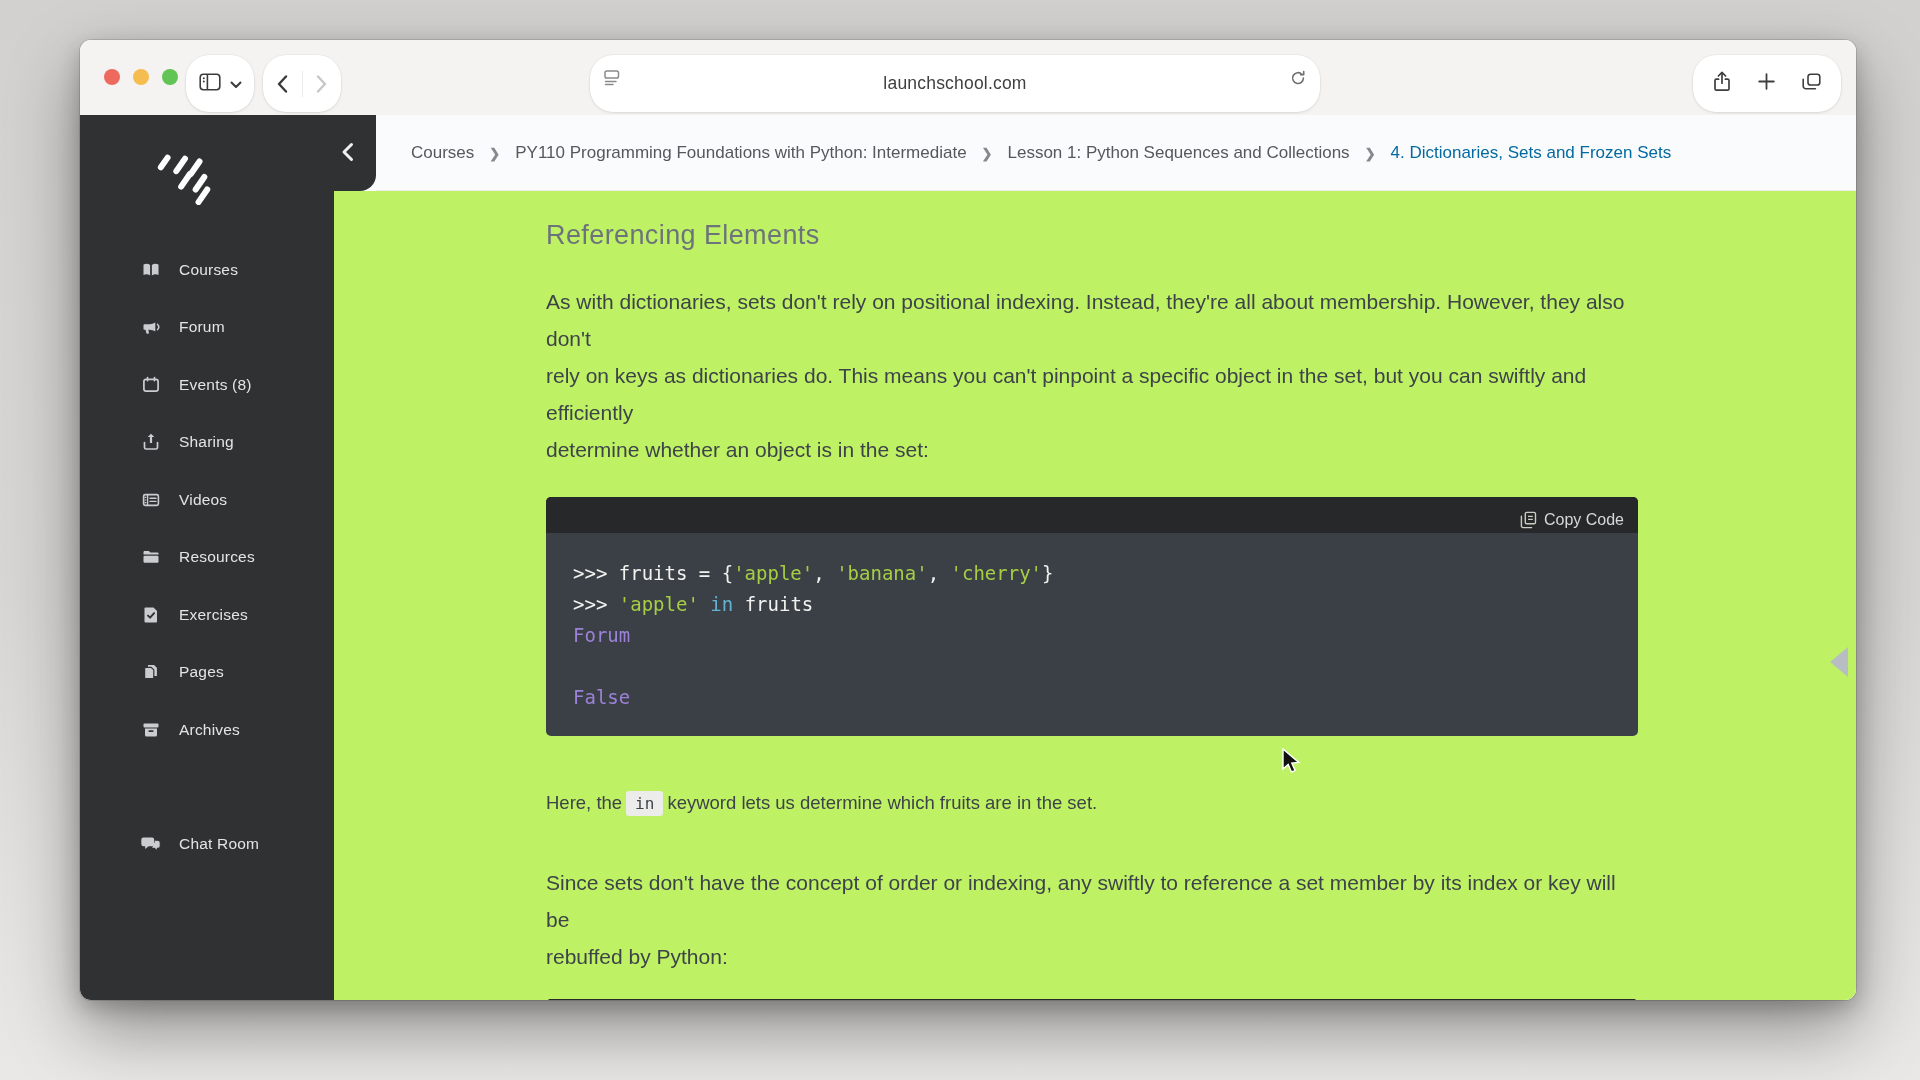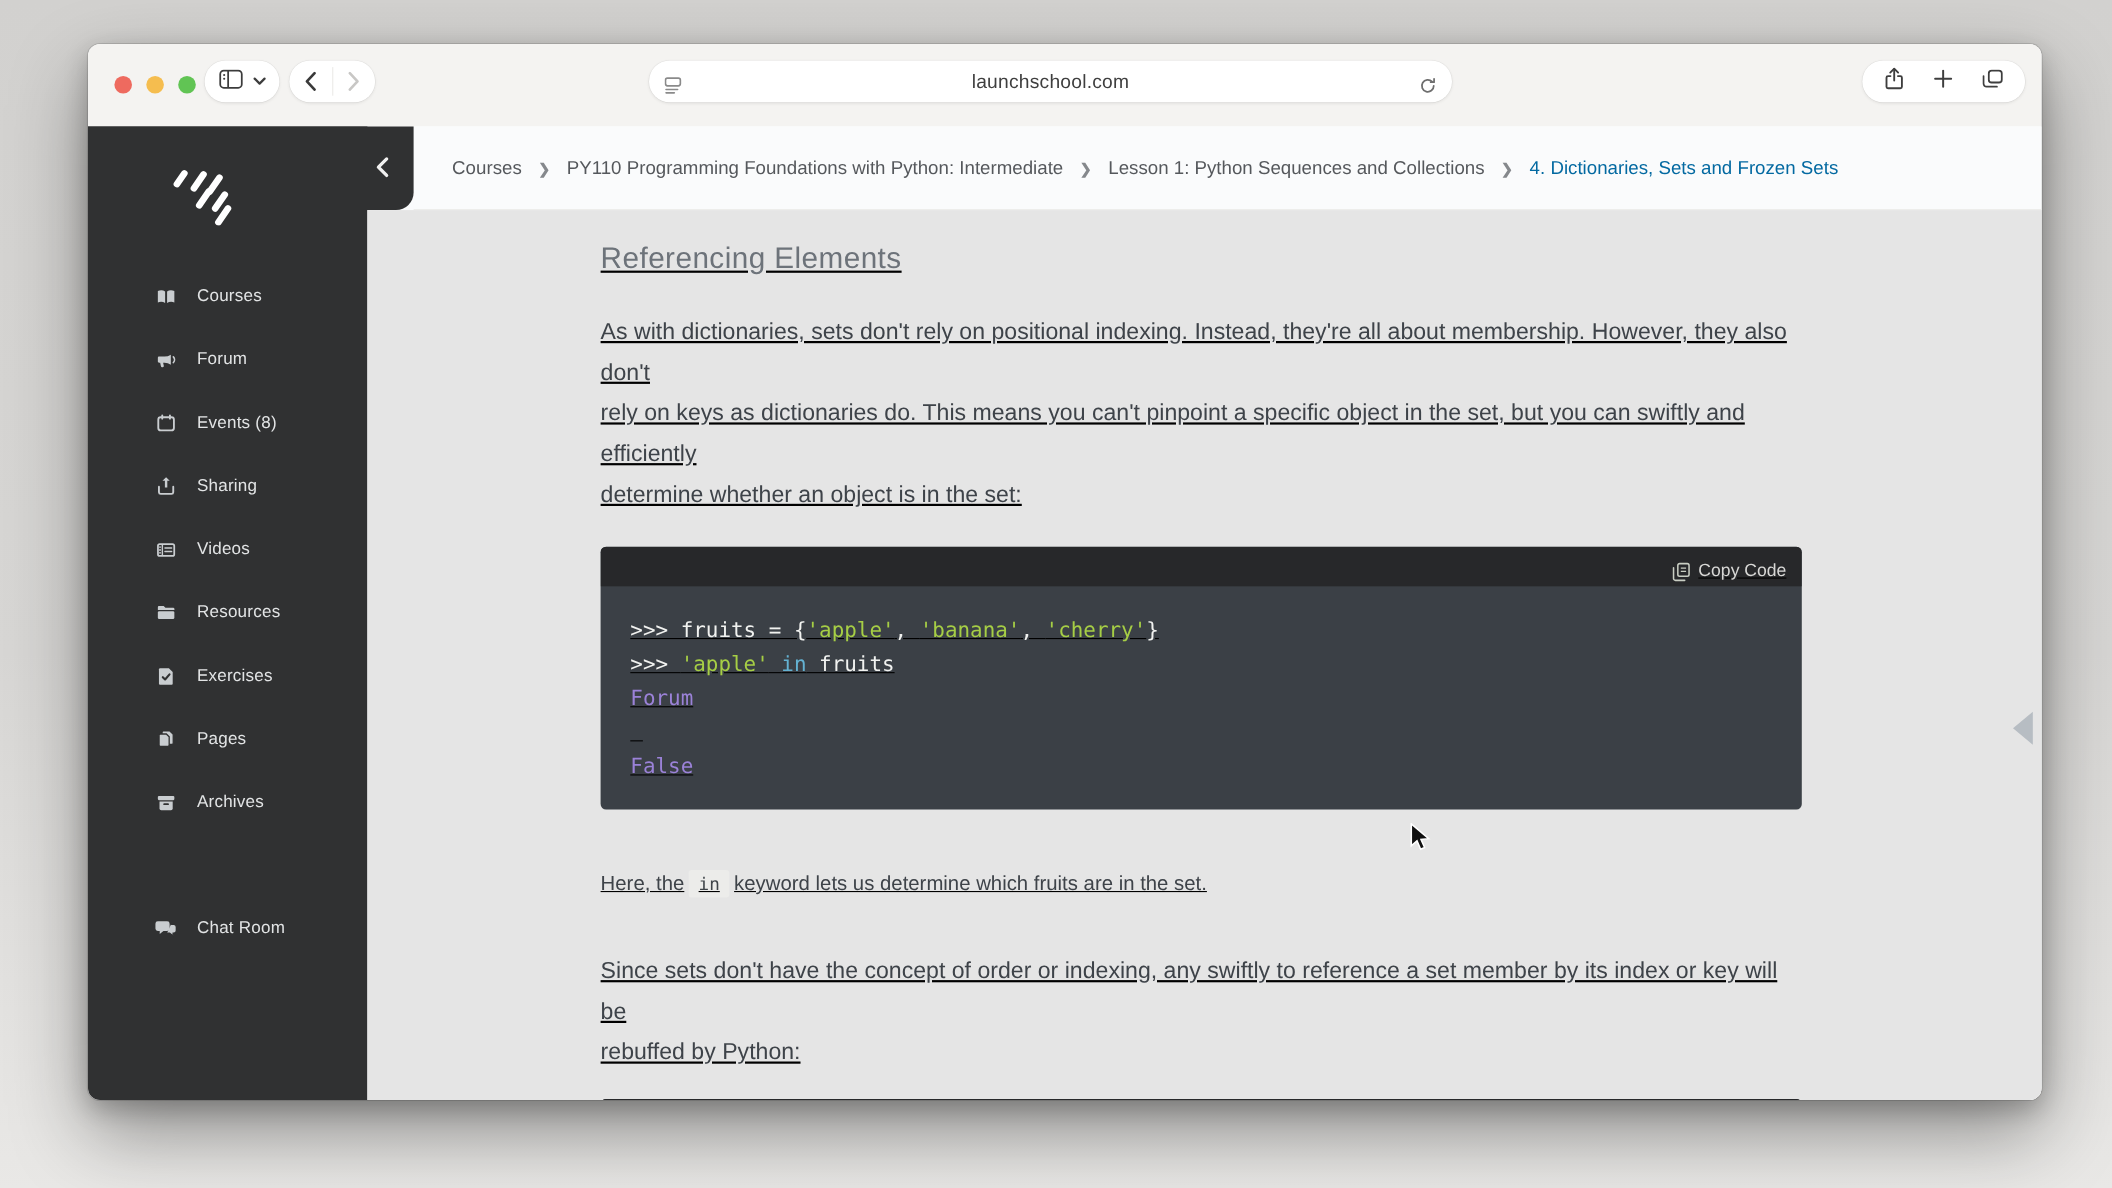--- a/index.html
+++ b/index.html
@@ -16,21 +16,21 @@
     position:absolute; left:80px; top:40px; width:1776px; height:960px;
     border-radius:11px; overflow:hidden; background:#fafbfc;
     box-shadow:0 0 0 1px rgba(0,0,0,.12), 0 30px 70px rgba(0,0,0,.38), 0 8px 22px rgba(0,0,0,.22);
   }
 
   
   .toolbar { position:absolute; left:0; top:0; right:0; height:75px; background:#f4f3f1; }
   .lights { position:absolute; left:24px; top:29px; display:flex; gap:13px; }
   .light { width:16px; height:16px; border-radius:50%; }
   .pill {
-    position:absolute; top:15px; height:38px; background:#ffffff; border-radius:23px;
+    position:absolute; top:15px; height:57px; background:#ffffff; border-radius:23px;
     display:flex; align-items:center; justify-content:center;
     box-shadow:0 0 0 .5px rgba(0,0,0,.06), 0 1px 3px rgba(0,0,0,.09);
   }
   .pill-sidebar { left:106px; width:68px; gap:9px; }
   .pill-nav { left:183px; width:78px; gap:0; }
   .pill-nav .nav-half { width:38px; display:flex; align-items:center; justify-content:center; }
   .pill-nav .sep { width:1px; height:26px; background:#ebeae8; }
   .urlbar { left:510px; width:730px; }
   .urlbar .reader { position:absolute; left:14px; top:15px; }
   .urlbar .reload { position:absolute; right:14px; top:15px; }
@@ -54,21 +54,21 @@
   .bc-bar {
     position:absolute; left:296px; top:0; right:0; height:76px; background:#fafbfc;
     display:flex; align-items:center; padding-left:35px; gap:15px;
     border-bottom:1px solid #ededeb; white-space:nowrap; overflow:hidden;
   }
   .bc-item { font-size:17px; color:#55585c; }
   .bc-item.muted { color:#0369a1; }
   .bc-sep { font-size:13px; color:#85888c; font-weight:bold; transform:translateY(1px); }
 
   
-  .content { position:absolute; left:254px; top:76px; right:0; bottom:0; background:#e5e5e5; overflow:hidden;text-decoration:underline; }
+  .content { position:absolute; left:254px; top:76px; right:0; bottom:0; background:#bef264; overflow:hidden; }
   .article { margin-left:212px; width:1092px; padding-top:29px; }
   h2.heading { font-size:27px; font-weight:400; color:#6d737a; letter-spacing:.4px; }
   p.para { margin-top:32px; font-size:21px; line-height:37px; color:#3e4349; white-space:pre-line; }
   .para-inline { margin-top:48px; font-size:18.5px; line-height:37px; color:#3e4349; }
   .inline-code {
     font-family:"DejaVu Sans Mono", monospace; font-size:16px; color:#3f4449;
     background:#ececea; border-radius:3px; padding:3px 9px; margin:0 4px;
   }
 
   

